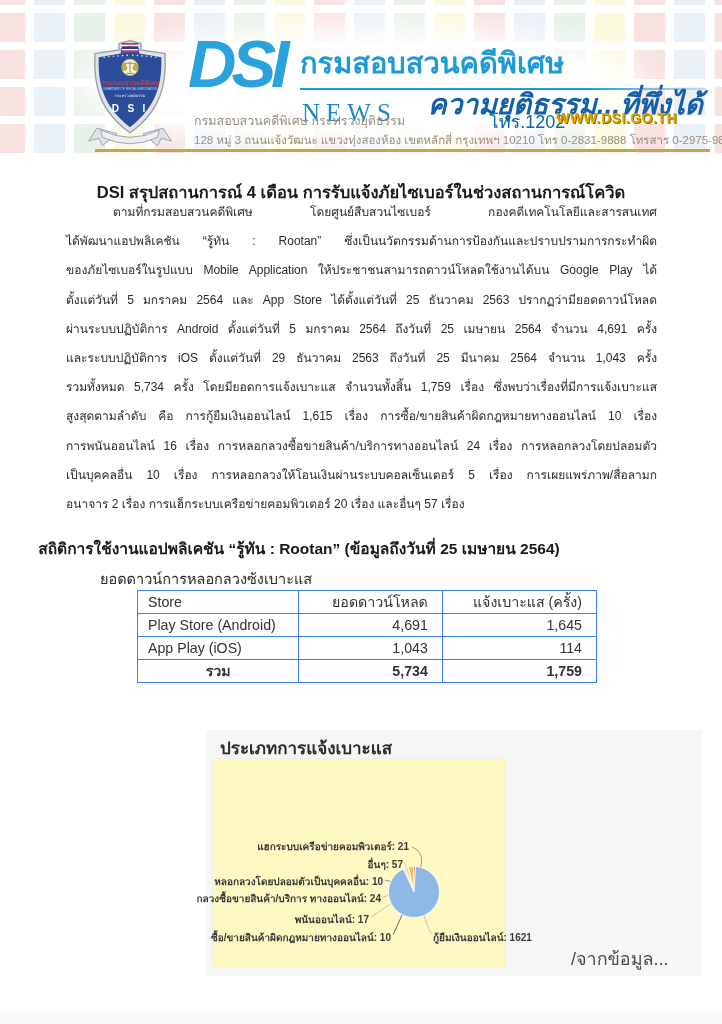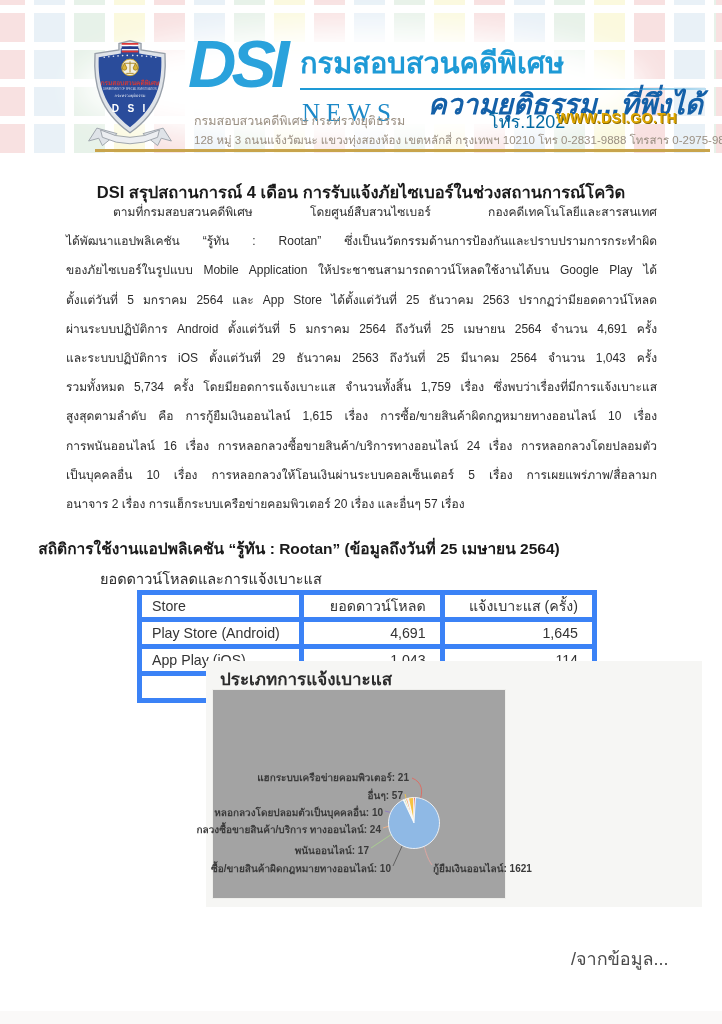--- a/index.html
+++ b/index.html
@@ -45,34 +45,34 @@
   .pline{height:29.2px;line-height:29.2px;white-space:nowrap;}
   .pline.j{text-align:justify;text-align-last:justify;}
   .pline.first{text-indent:47px;}
 
   .stats-heading{position:absolute;left:0;top:536px;width:598px;text-align:center;font-size:15.5px;
                  font-weight:bold;color:#1a1a1a;white-space:nowrap;}
   .tbl-title{position:absolute;left:100px;top:567px;font-size:14.5px;color:#2b2b2b;white-space:nowrap;}
 
   table.stats{position:absolute;left:137px;top:590px;width:460px;border-collapse:collapse;
               font-size:14.2px;color:#333;}
-  table.stats td,table.stats th{border:5px solid #3b82f6;height:22px;padding:0 10px;white-space:nowrap;
+  table.stats td,table.stats th{border:1px solid #3b82f6;height:22px;padding:0 10px;white-space:nowrap;
               font-weight:normal;}
   table.stats th{text-align:center;}
   table.stats .c1{width:152px;text-align:left;}
   table.stats .c2{width:140px;text-align:right;padding-right:14px;}
   table.stats .c3{width:148px;text-align:right;padding-right:14px;}
   table.stats tr.total td{font-weight:bold;}
   table.stats tr.total .c1{text-align:center;}
 
   
-  .chart-panel{position:absolute;left:206px;top:661px;width:496px;height:246px;background:#f6f6f4;text-align:center;}
+  .chart-panel{position:absolute;left:206px;top:730px;width:496px;height:246px;background:#f6f6f4;text-align:center;}
   .chart-title{position:absolute;left:14px;top:4px;font-size:17px;font-weight:bold;color:#2b2b2b;
                white-space:nowrap;}
-  .chart-box{position:absolute;left:6px;top:28px;width:292px;height:208px;background:#a3a3a3;
+  .chart-box{position:absolute;left:6px;top:28px;width:292px;height:208px;background:#fef9c3;
              border:1px solid #efefec;}
   .chart-box svg{position:absolute;left:0;top:0;width:292px;height:208px;}
   .plabel{position:absolute;font-size:10px;font-weight:bold;color:#3a3a3a;white-space:nowrap;
           line-height:11px;}
 
   .cont{position:absolute;left:571px;top:944px;font-size:18px;color:#4a4a4a;white-space:nowrap;}
   .bottom-strip{position:absolute;left:0;bottom:0;width:722px;height:13px;background:#faf9f8;}
 </style>
 </head>
 <body>
@@ -142,21 +142,21 @@
       <div class="pline j">ผ่านระบบปฏิบัติการ Android ตั้งแต่วันที่ 5 มกราคม 2564 ถึงวันที่ 25 เมษายน 2564 จำนวน 4,691 ครั้ง</div>
       <div class="pline j">และระบบปฏิบัติการ iOS ตั้งแต่วันที่ 29 ธันวาคม 2563 ถึงวันที่ 25 มีนาคม 2564 จำนวน 1,043 ครั้ง</div>
       <div class="pline j">รวมทั้งหมด 5,734 ครั้ง โดยมียอดการแจ้งเบาะแส จำนวนทั้งสิ้น 1,759 เรื่อง ซึ่งพบว่าเรื่องที่มีการแจ้งเบาะแส</div>
       <div class="pline j">สูงสุดตามลำดับ คือ การกู้ยืมเงินออนไลน์ 1,615 เรื่อง การซื้อ/ขายสินค้าผิดกฎหมายทางออนไลน์ 10 เรื่อง</div>
       <div class="pline j">การพนันออนไลน์ 16 เรื่อง การหลอกลวงซื้อขายสินค้า/บริการทางออนไลน์ 24 เรื่อง การหลอกลวงโดยปลอมตัว</div>
       <div class="pline j">เป็นบุคคลอื่น 10 เรื่อง การหลอกลวงให้โอนเงินผ่านระบบคอลเซ็นเตอร์ 5 เรื่อง การเผยแพร่ภาพ/สื่อลามก</div>
       <div class="pline">อนาจาร 2 เรื่อง การแฮ็กระบบเครือข่ายคอมพิวเตอร์ 20 เรื่อง และอื่นๆ 57 เรื่อง</div>
     </div>
 
     <div class="stats-heading">สถิติการใช้งานแอปพลิเคชัน “รู้ทัน : Rootan” (ข้อมูลถึงวันที่ 25 เมษายน 2564)</div>
-    <div class="tbl-title">ยอดดาวน์โหลดและการแจ้งเบาะแส</div>
+    <div class="tbl-title">ยอดดาวน์การหลอกลวงซ้งเบาะแส</div>
 
     <table class="stats">
       <tbody>
           <tr>
         <th class="c1">Store</th>
         <th class="c2">ยอดดาวน์โหลด</th>
         <th class="c3">แจ้งเบาะแส (ครั้ง)</th>
       </tr>
       <tr>
         <td class="c1">Play Store (Android)</td>

